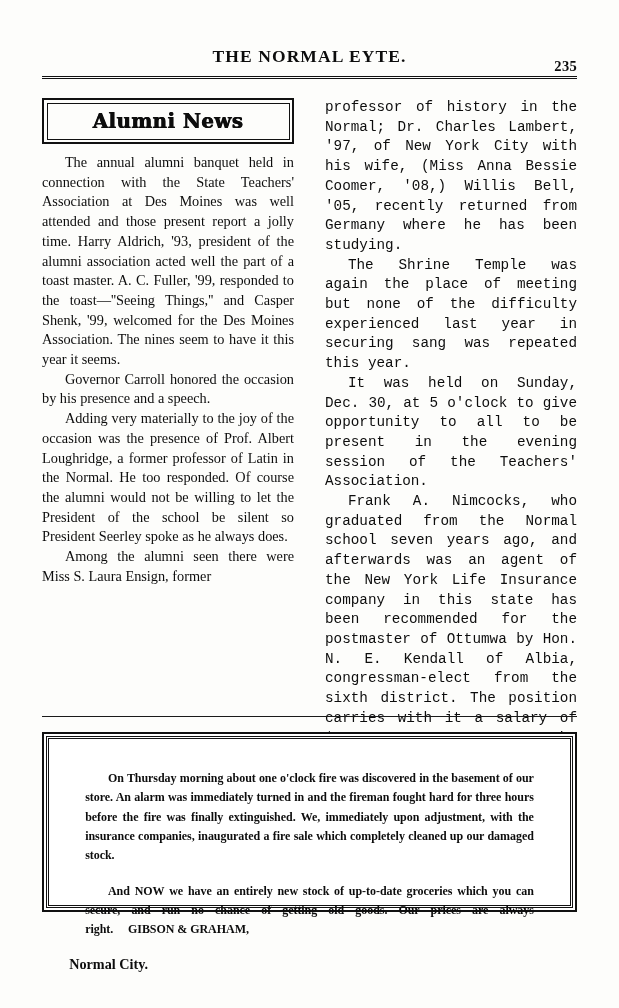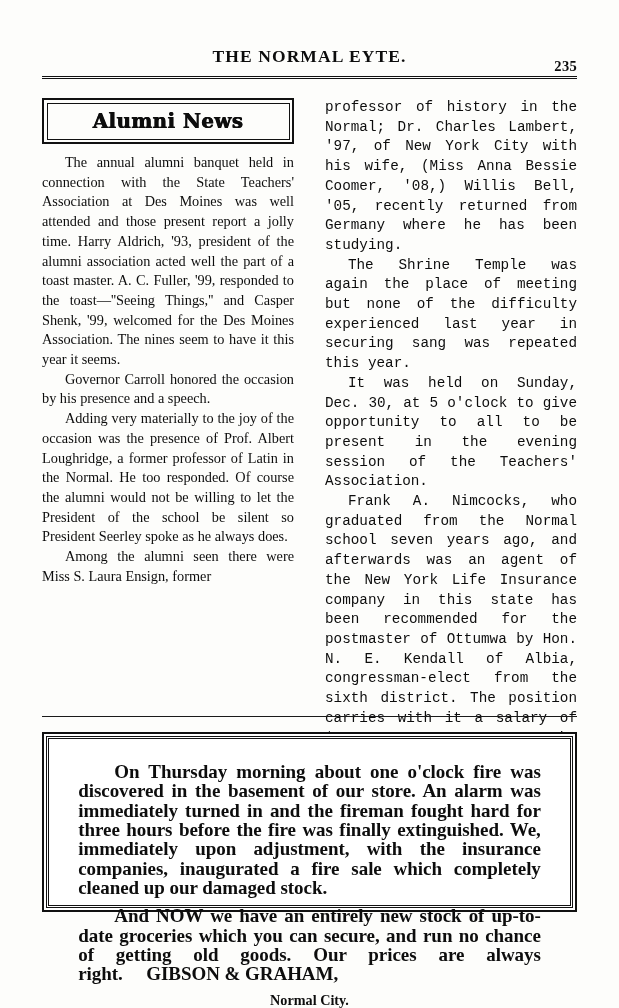--- a/index.html
+++ b/index.html
@@ -157,31 +157,31 @@
   }
   .ad-inner {
     width: 100%;
     height: 100%;
     box-sizing: border-box;
     border: 1.2px solid #111;
     padding: 14px 20px 8px 20px;
     background: #fff;
   }
   .ad-inner p {
-    margin: 9px;
-    font-size: 19px;
+    margin: 16px;
+    font-size: 12px;
     line-height: 19.3px;
     font-weight: 700;
     text-align: justify;
     text-indent: 1.9em;
     letter-spacing: -0.05px;
   }
   .ad-sign {
     display: block;
-    text-align: center;
+    text-align: left;
     text-indent: 0;
     margin-top: 1px;
     font-weight: 700;
     font-size: 14.2px;
   }
   .nowrap { white-space: nowrap; }
 </style>
 </head>
 <body>
 

